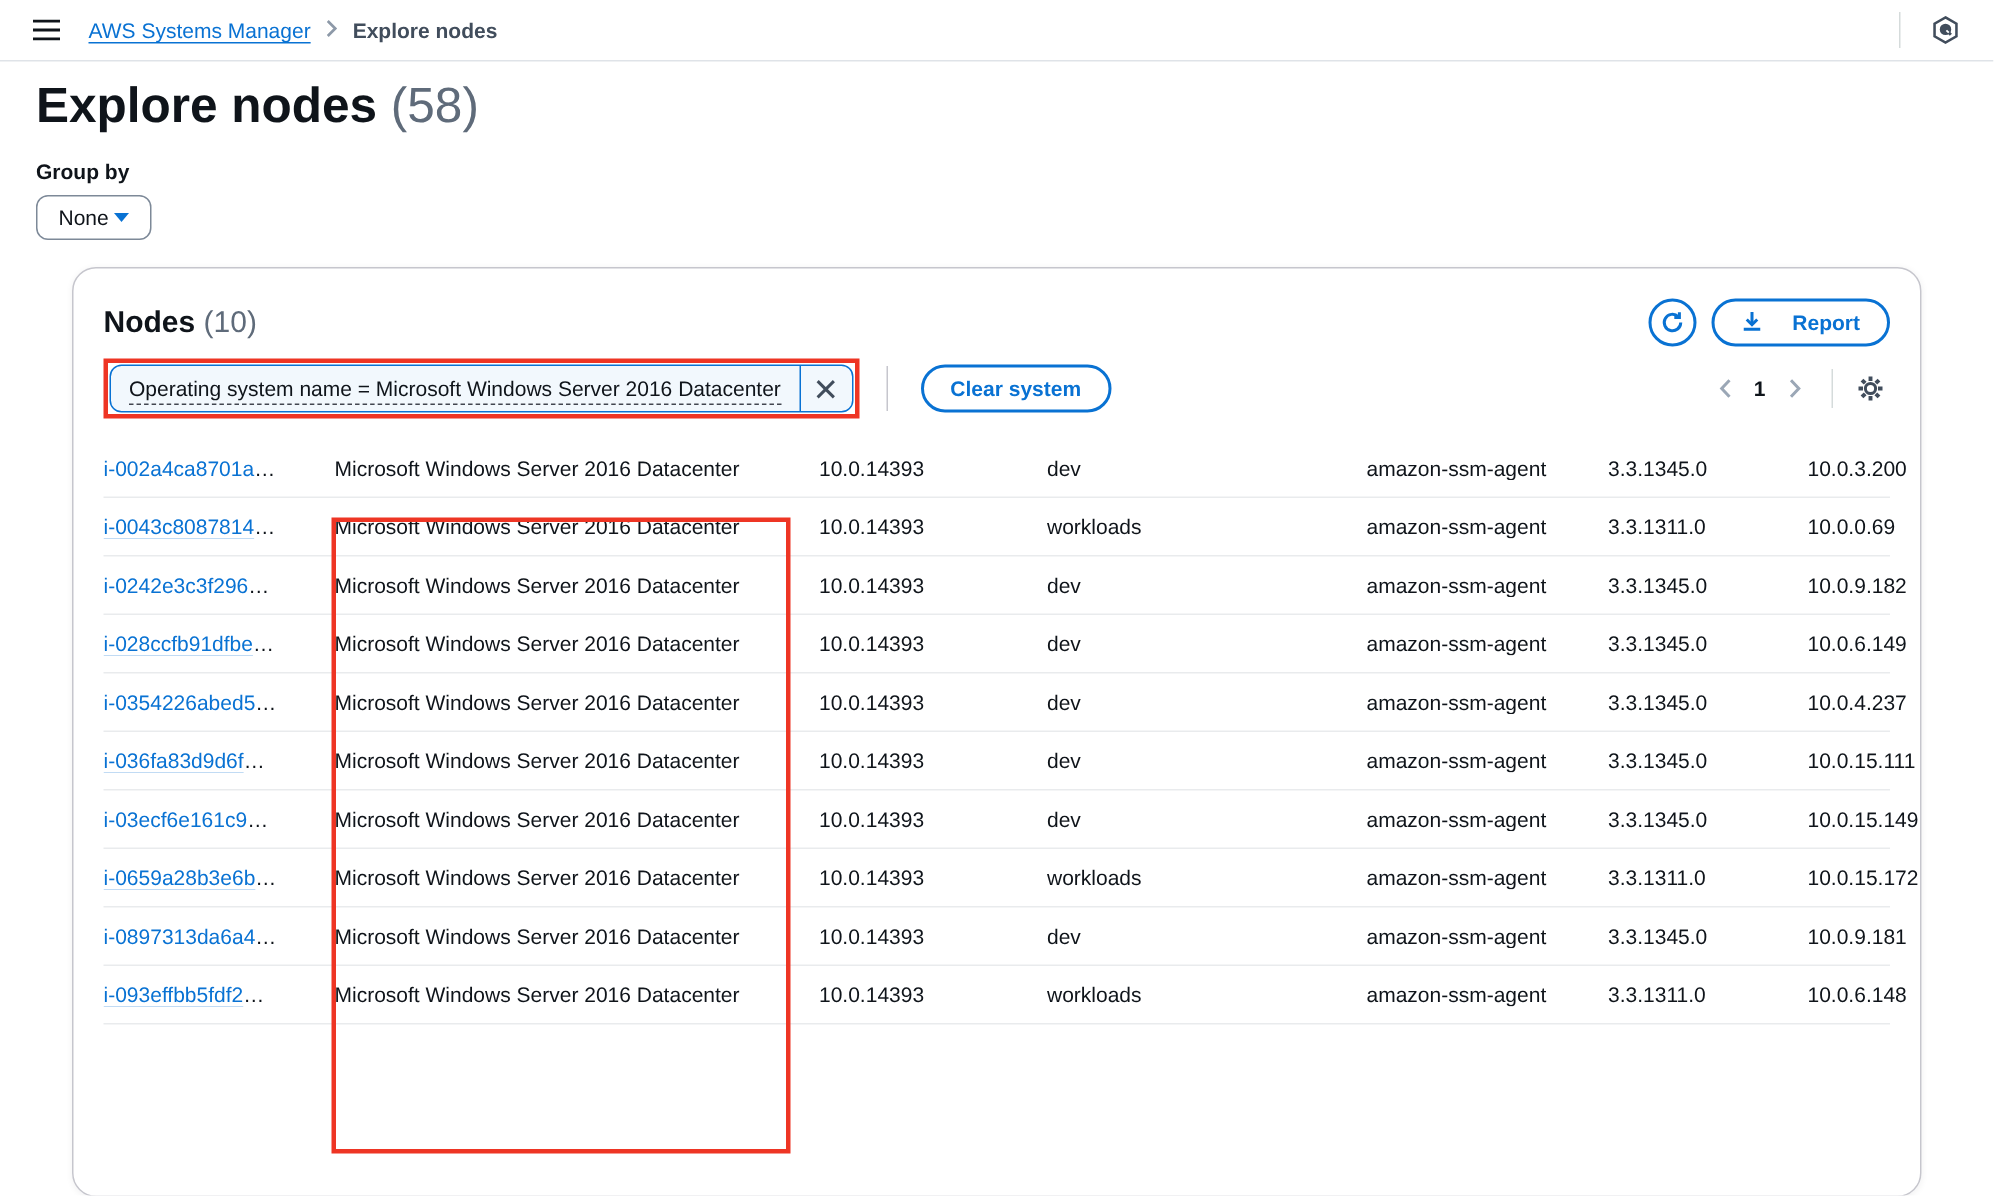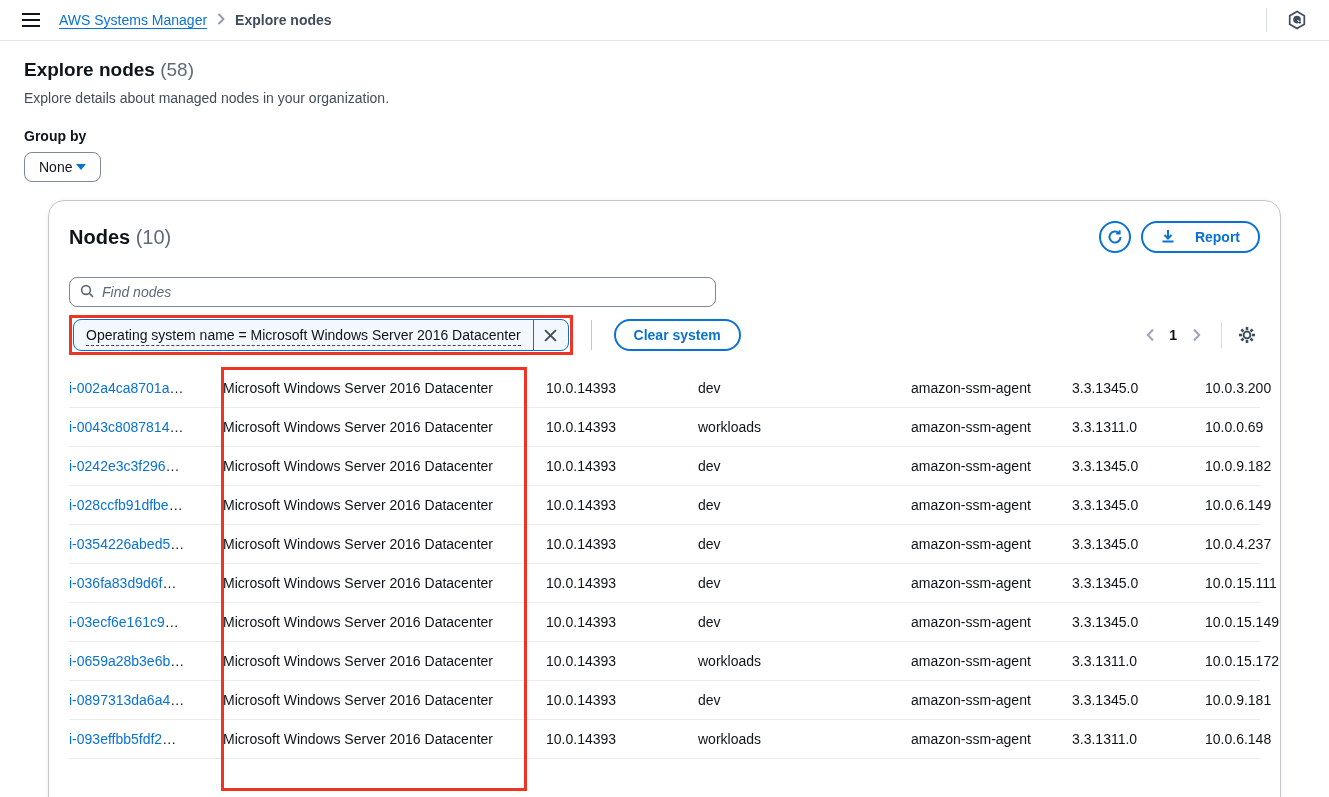--- a/index.html
+++ b/index.html
@@ -19,21 +19,21 @@
   .hamburger { display: flex; align-items: center; padding: 4px 2px; }
   .breadcrumb { display: flex; align-items: flex-start; gap: 10px; margin-left: 17px; }
   .bc-link { color: #0972d3; text-decoration: underline; text-underline-offset: 3px; font-size: 14px; }
   .bc-current { color: #414d5c; font-weight: 700; }
   .topbar-right { margin-left: auto; display: flex; align-items: center; }
   .topbar-divider { width: 1px; height: 24px; background: #d5dbdb; margin-right: 18px; }
   .q-button { display: flex; align-items: center; padding: 2px; }
 
   
   .page { padding: 0 24px; }
-  .page-title { margin-top: 14px; font-size: 19px; font-weight: 700; line-height: 30px; }
+  .page-title { margin-top: 14px; font-size: 33px; font-weight: 700; line-height: 30px; }
   .page-title .count { color: #5f6b7a; font-weight: 400; }
   .page-subtitle { margin-top: 4px; color: #414d5c; line-height: 18px; }
   .group-by-label { margin-top: 21px; font-weight: 700; }
   .group-by-btn {
     margin-top: 8px; height: 30px; padding: 0 14px;
     border: 1px solid #7d8998; border-radius: 8px; background: #fff;
     display: inline-flex; align-items: center; gap: 4px; font-size: 14px; color: #0f141a;
   }
   .caret-down {
     width: 0; height: 0; border-left: 5px solid transparent;
@@ -147,21 +147,20 @@
         <circle cx="10" cy="9.6" r="3.8" fill="#414d5c"></circle>
         <line x1="11.4" y1="11" x2="13.6" y2="13.2" stroke="#414d5c" stroke-width="2"></line>
         <line x1="10.6" y1="10.2" x2="12.2" y2="11.8" stroke="#fff" stroke-width="1.2"></line>
       </svg>
     </button>
   </div>
 </header>
 
 <main class="page">
   <h1 class="page-title"><span>Explore nodes</span> <span class="count">(58)</span></h1>
-  <p class="page-subtitle">Explore details about managed nodes in your organization.</p>
 
   <div class="group-by-label">Group by</div>
   <button class="group-by-btn">
     <span>None</span>
     <span class="caret-down"></span>
   </button>
 
   
   <section class="panel">
 
@@ -180,31 +179,20 @@
               <path d="M7 1v8"></path>
                 <path d="M3.5 6L7 9.5 10.5 6"></path>
                 <path d="M1.5 12.5h11"></path>
             </svg>
           </span>
           <span>Report</span>
         </button>
       </div>
     </div>
 
-    <div class="search-row">
-      <div class="search-box">
-        <span>
-          <svg width="14" height="14" viewBox="0 0 14 14" fill="none" stroke="#5f6b7a" stroke-width="1.6">
-            <circle cx="6" cy="6" r="4.4"></circle>
-              <line x1="9.4" y1="9.4" x2="13" y2="13"></line>
-          </svg>
-        </span>
-        <input type="text" placeholder="Find nodes" style="">
-      </div>
-    </div>
 
     <div class="filter-row">
       <div class="annotation-token">
         <div class="filter-token">
           <span class="token-text"><span>Operating system name = Microsoft Windows Server 2016 Datacenter</span></span>
           <span class="token-sep"></span>
           <button class="token-close">
             <svg width="13" height="13" viewBox="0 0 12 12" stroke="#414d5c" stroke-width="1.8">
               <line x1="1" y1="1" x2="11" y2="11"></line>
                 <line x1="11" y1="1" x2="1" y2="11"></line>

